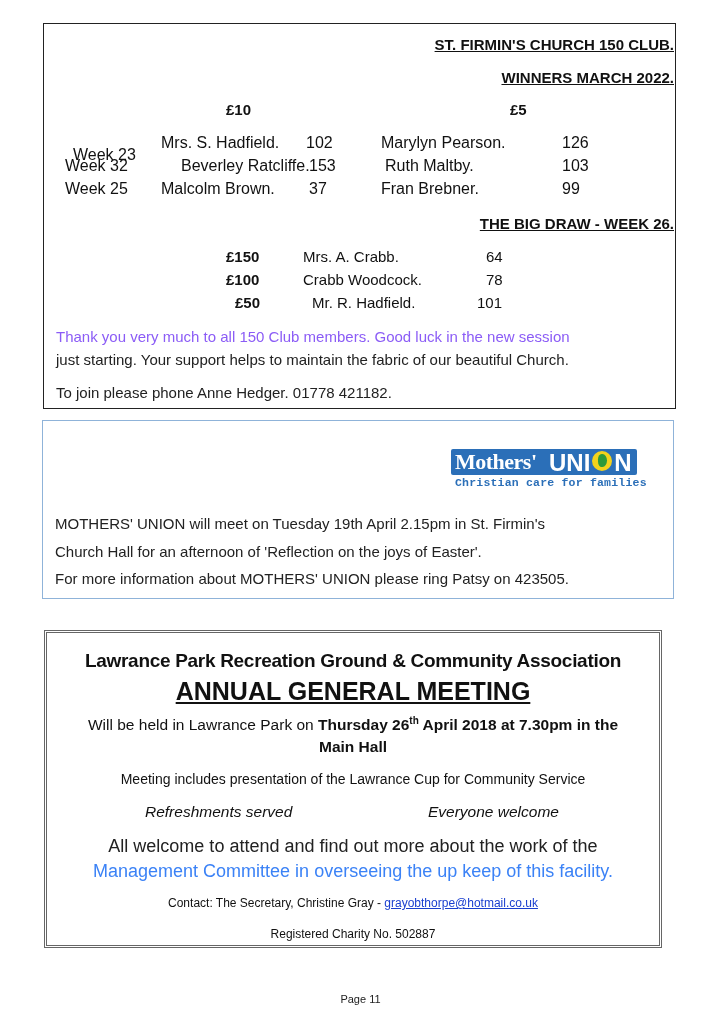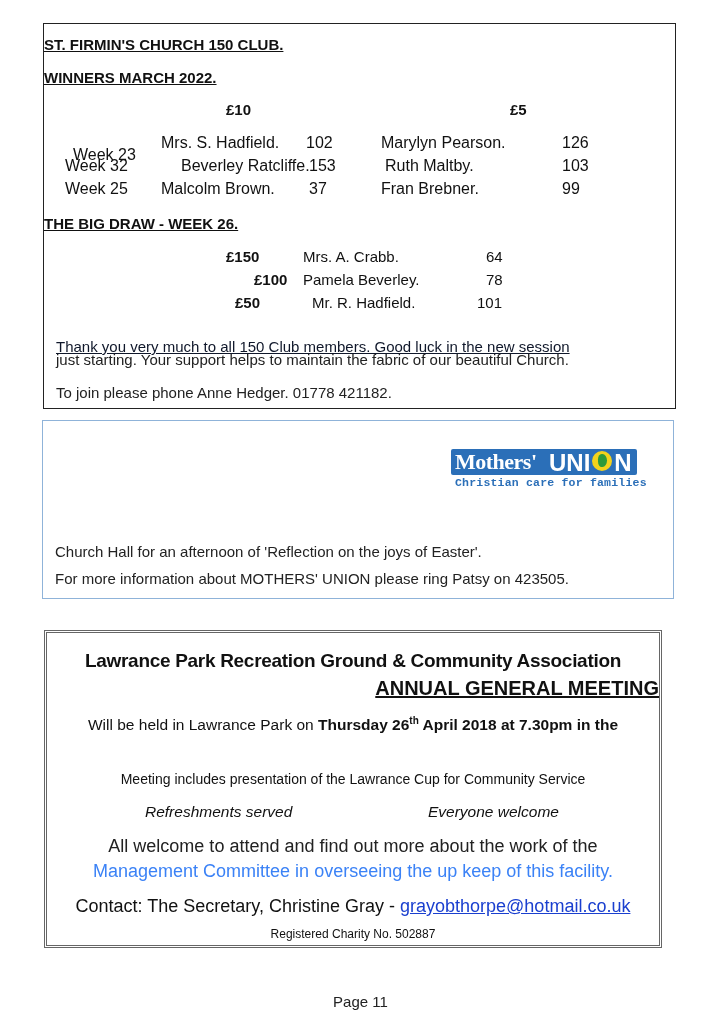--- a/index.html
+++ b/index.html
@@ -8,21 +8,21 @@
       font-family: "Liberation Sans", "DejaVu Sans", sans-serif;
       color: #111;
     }
     .abs { position: absolute; }
 
     
     #box1 {
       left: 43px; top: 23px; width: 633px; height: 386px;
       border: 1.5px solid #222; box-sizing: border-box;
     }
-    .center { text-align: left; }
+    .center { text-align: right; }
     .bold { font-weight: bold; }
     .ul { text-decoration: underline; }
     .t15 { font-size: 15px; }
     .t16 { font-size: 16px; }
 
     
     #box2 {
       left: 42px; top: 420px; width: 632px; height: 179px;
       border: 1.5px solid #8fb3d9; box-sizing: border-box;
     }
@@ -64,21 +64,21 @@
 
     
     #box3 {
       left: 44px; top: 630px; width: 618px; height: 318px;
       border: 3px double #666; box-sizing: border-box;
     }
     .lp-line { left: 0; width: 612px; text-align: center; white-space: nowrap; }
 
     .link { color: #1a3fcf; text-decoration: underline; }
 
-    #footer { left: 0; width: 721px; top: 993px; text-align: center; font-size: 15px; color: #222; }
+    #footer { left: 0; width: 721px; top: 993px; text-align: center; font-size: 11px; color: #222; }
   </style>
 </head>
 <body>
 
 <div id="box1" class="abs">
   <div class="abs center bold ul t15" style="left:0;width:630px;top:12px;">ST. FIRMIN'S CHURCH 150 CLUB.</div>
   <div class="abs center bold ul t15" style="left:0;width:630px;top:45px;">WINNERS MARCH 2022.</div>
 
   <div class="abs bold t15" style="left:182px;top:77px;">£10</div>
   <div class="abs bold t15" style="left:466px;top:77px;">£5</div>
@@ -106,52 +106,54 @@
   </div>
 
   <div class="abs center bold ul t15" style="left:0;width:630px;top:191px;">THE BIG DRAW - WEEK 26.</div>
 
   <div class="abs t15" style="left:0;top:224px;width:630px;">
     <span class="abs bold" style="left:182px;top:0;">£150</span>
     <span class="abs" style="left:259px;top:0;white-space:nowrap;">Mrs. A. Crabb.</span>
     <span class="abs" style="left:442px;top:0;">64</span>
   </div>
   <div class="abs t15" style="left:0;top:247px;width:630px;">
-    <span class="abs bold" style="left:182px;top:0;margin-left:28px;">£100</span>
-    <span class="abs" style="left:259px;top:0;white-space:nowrap;">Pamela Beverley.</span>
+    <span class="abs bold" style="left:182px;top:0;">£100</span>
+    <span class="abs" style="left:259px;top:0;white-space:nowrap;">Crabb Woodcock.</span>
     <span class="abs" style="left:442px;top:0;">78</span>
   </div>
   <div class="abs t15" style="left:0;top:270px;width:630px;">
     <span class="abs bold" style="left:191px;top:0;">£50</span>
     <span class="abs" style="left:268px;top:0;white-space:nowrap;">Mr. R. Hadfield.</span>
     <span class="abs" style="left:433px;top:0;">101</span>
   </div>
 
-  <div class="abs t15" style="left:12px;top:314px;white-space:nowrap;color:#0f172a;text-decoration:underline;">Thank you very much to all 150 Club members. Good luck in the new session</div>
+  <div class="abs t15" style="left:12px;top:304px;white-space:nowrap;color:#8b5cf6;">Thank you very much to all 150 Club members. Good luck in the new session</div>
   <div class="abs t15" style="left:12px;top:327px;white-space:nowrap;color:#222;">just starting. Your support helps to maintain the fabric of our beautiful Church.</div>
   <div class="abs t15" style="left:12px;top:360px;white-space:nowrap;color:#222;">To join please phone Anne Hedger. 01778 421182.</div>
 </div>
 
 <div id="box2" class="abs">
   <div class="abs logo">
     <div class="logo-banner"></div>
     <span class="logo-mothers">Mothers'</span>
     <span class="logo-union"><span>UNI</span><span class="logo-globe"></span><span>N</span></span>
     <span class="logo-tagline">Christian care for families</span>
   </div>
+  <div class="abs mu-text" style="top:94px;">MOTHERS' UNION  will meet on Tuesday 19th April 2.15pm in St. Firmin's</div>
   <div class="abs mu-text" style="top:122px;">Church Hall for an afternoon of 'Reflection on the joys of Easter'.</div>
   <div class="abs mu-text" style="top:149px;">For more information about MOTHERS' UNION please ring Patsy on 423505.</div>
 </div>
 
 <div id="box3" class="abs">
   <div class="abs lp-line bold" style="top:17px;font-size:19px;letter-spacing:-0.3px;">Lawrance Park Recreation Ground &amp; Community Association</div>
-  <div class="abs lp-line bold ul" style="top:44px;font-size:20px;text-align:right;">ANNUAL GENERAL MEETING</div>
+  <div class="abs lp-line bold ul" style="top:44px;font-size:25px;">ANNUAL GENERAL MEETING</div>
   <div class="abs lp-line" style="top:82px;font-size:15.5px;"><span>Will be held in Lawrance Park on </span><b>Thursday 26</b><sup class="bold" style="font-size:10px;">th</sup><b> April 2018 at 7.30pm in the</b></div>
+  <div class="abs lp-line bold" style="top:105px;font-size:15.5px;">Main Hall</div>
   <div class="abs lp-line" style="top:138px;font-size:14px;">Meeting includes presentation of the Lawrance Cup for Community Service</div>
   <div class="abs" style="left:98px;top:170px;font-size:15.5px;font-style:italic;white-space:nowrap;">Refreshments served</div>
   <div class="abs" style="left:381px;top:170px;font-size:15.5px;font-style:italic;white-space:nowrap;">Everyone welcome</div>
   <div class="abs lp-line" style="top:203px;font-size:18px;color:#222;">All welcome to attend and find out more about the work of the</div>
   <div class="abs lp-line" style="top:228px;font-size:18px;color:#3b82f6;">Management Committee in overseeing the up keep of this facility.</div>
-  <div class="abs lp-line" style="top:263px;font-size:18px;"><span>Contact: The Secretary, Christine Gray - </span><a class="link">grayobthorpe@hotmail.co.uk</a></div>
+  <div class="abs lp-line" style="top:263px;font-size:12px;"><span>Contact: The Secretary, Christine Gray - </span><a class="link">grayobthorpe@hotmail.co.uk</a></div>
   <div class="abs lp-line" style="top:294px;font-size:12px;">Registered Charity No. 502887</div>
 </div>
 
 <div id="footer" class="abs">Page 11</div>
 
 </body></html>

